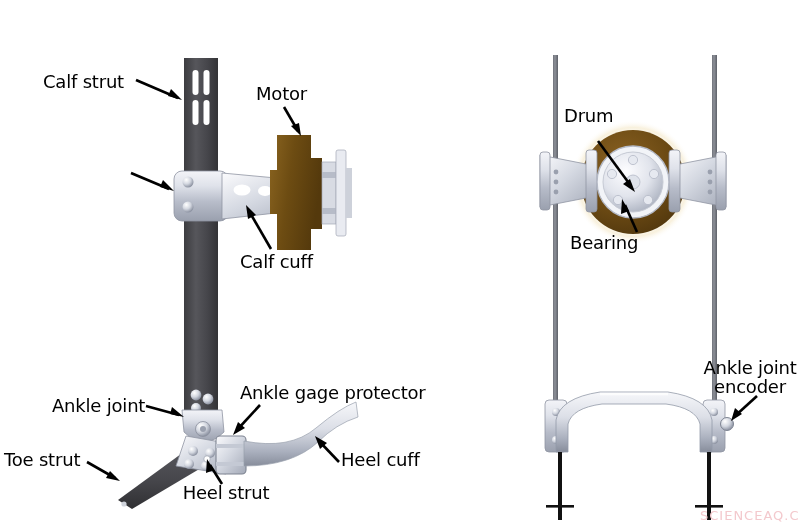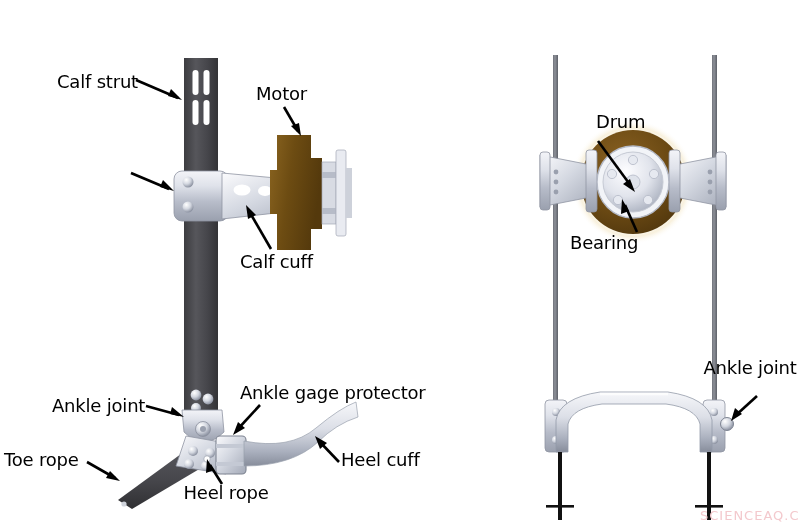--- a/index.html
+++ b/index.html
@@ -283,42 +283,43 @@
       <polygon points="635,192 623,184 630,179" stroke="none"></polygon>
 
       <line x1="637" y1="232" x2="625" y2="205"></line>
       <polygon points="622,199 621,214 629,211" stroke="none"></polygon>
 
       <line x1="757" y1="396" x2="735" y2="416"></line>
       <polygon points="731,421 735,408 742,414" stroke="none"></polygon>
     </g>
   </svg>
 
-  <div class="lbl" style="left:57px; top:72px;">Calf strut</div>
+  <div class="lbl" style="left:43px; top:72px;">Calf strut</div>
 
   <div class="lbl" style="left:256px; top:84px;text-align:right;">Motor</div>
 
 
   <div class="lbl" style="left:240px; top:252px;">Calf cuff</div>
 
   <div class="lbl" style="left:52px; top:396px;">Ankle joint</div>
 
   <div class="lbl" style="left:240px; top:383px;">Ankle gage protector</div>
 
-  <div class="lbl" style="left:4px; top:450px;">Toe rope</div>
+  <div class="lbl" style="left:4px; top:450px;">Toe strut</div>
 
   <div class="lbl" style="left:341px; top:450px;">Heel cuff</div>
 
   <div class="lbl ctr" style="left:178px; top:483px; width:96px;">
-    <div>Heel rope</div>
+    <div>Heel strut</div>
   </div>
 
-  <div class="lbl" style="left:564px; top:112px;margin-left:32px;">Drum</div>
+  <div class="lbl" style="left:564px; top:106px;">Drum</div>
 
   <div class="lbl" style="left:570px; top:233px;">Bearing</div>
 
   <div class="lbl ctr" style="left:700px; top:358px; width:100px;">
     <div>Ankle joint</div>
+    <div>encoder</div>
   </div>
 
   <div class="wm" style="left:700px; top:508px;">SCIENCEAQ.COM</div>
 
 </div>
 
 </body></html>

